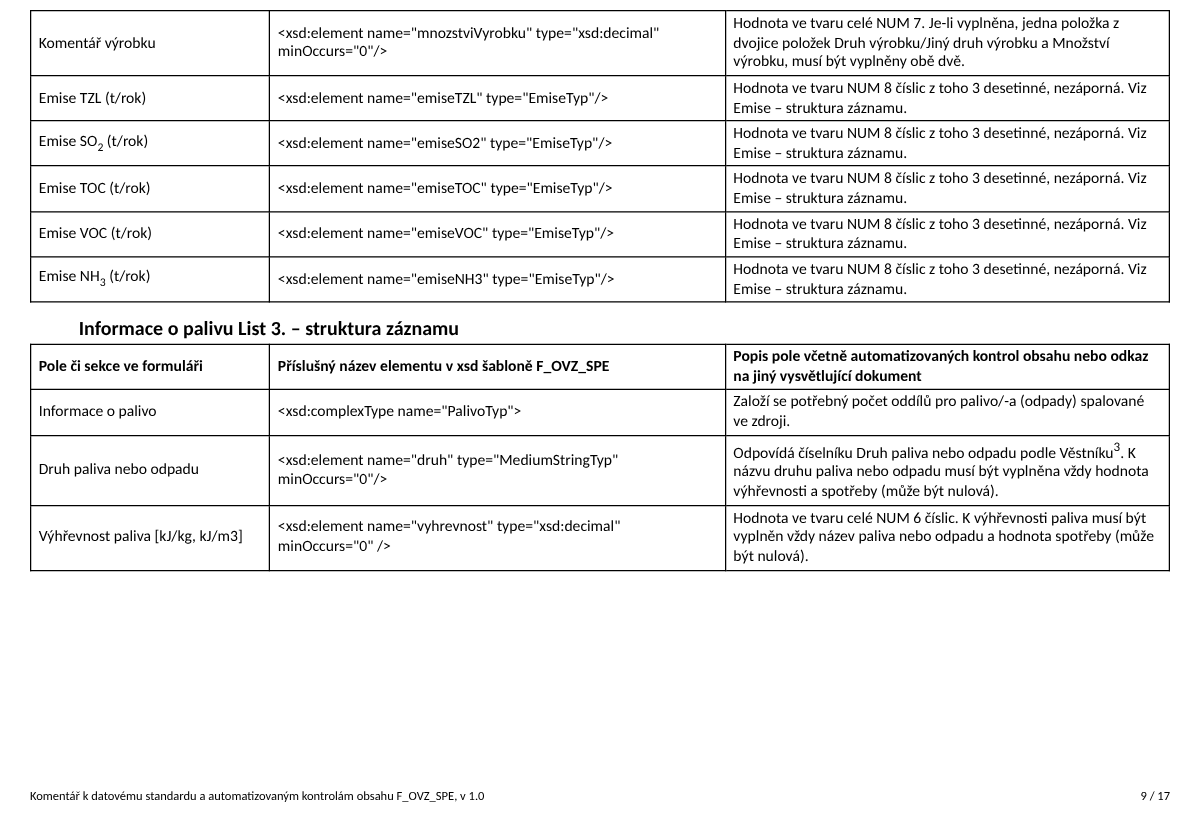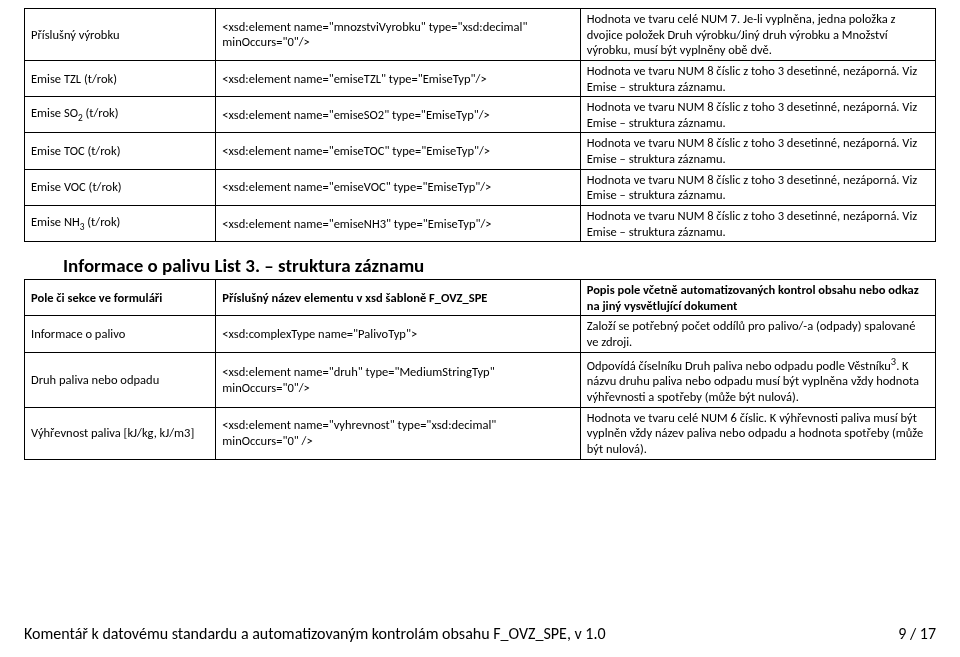--- a/index.html
+++ b/index.html
@@ -25,50 +25,50 @@
     vertical-align: middle;
     text-align: left;
     line-height: 1.25;
   }
   .col-a { width: 21%; }
   .col-b { width: 40%; }
   .col-c { width: 39%; }
   .section-heading {
     font-weight: bold;
     margin: 8px 0 2px 0;
-    font-size: 19px;
+    font-size: 16px;
     padding-left: 39px;
   }
   .tbl2-head td {
     font-weight: bold;
   }
   .footer {
     position: absolute;
     bottom: 14px;
     left: 24px;
     right: 24px;
-    font-size: 16px;
+    font-size: 10px;
     color: #000;
     display: flex;
     justify-content: space-between;
   }
   sub { font-size: 0.75em; }
 </style>
 </head>
 <body>
 
 <table>
   <colgroup>
       <col class="col-a">
       <col class="col-b">
       <col class="col-c">
     </colgroup>
   <tbody>
     <tr>
-      <td>Příslušný výrobku</td>
+      <td>Komentář výrobku</td>
       <td>&lt;xsd:element name="mnozstviVyrobku" type="xsd:decimal" minOccurs="0"/&gt;</td>
       <td>Hodnota ve tvaru celé NUM 7. Je-li vyplněna, jedna položka z dvojice položek Druh výrobku/Jiný druh výrobku a Množství výrobku, musí být vyplněny obě dvě.</td>
     </tr>
     <tr>
       <td>Emise TZL (t/rok)</td>
       <td>&lt;xsd:element name="emiseTZL" type="EmiseTyp"/&gt;</td>
       <td>Hodnota ve tvaru NUM 8 číslic z toho 3 desetinné, nezáporná. Viz Emise – struktura záznamu.</td>
     </tr>
     <tr>
       <td>Emise SO<sub>2</sub> (t/rok)</td>

